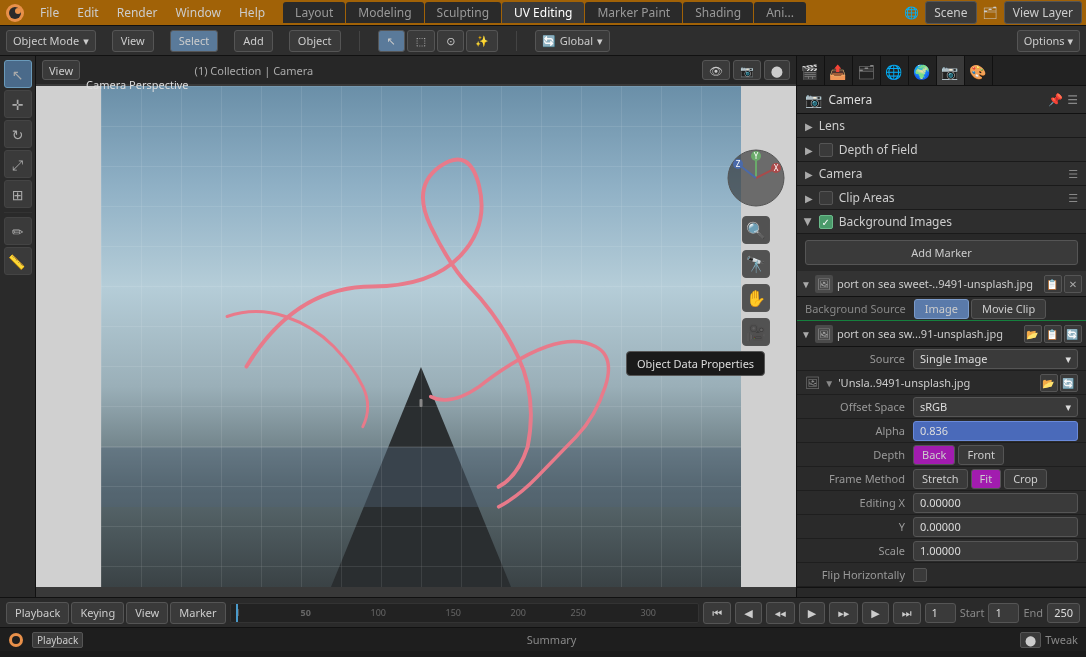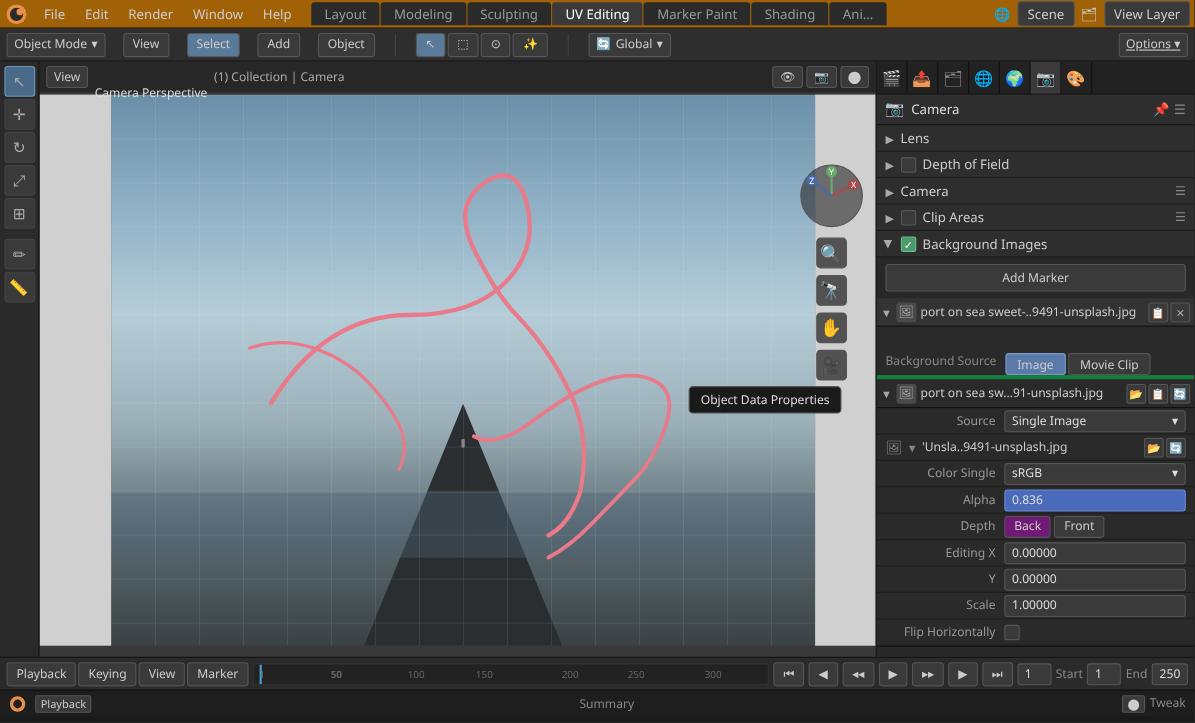--- a/index.html
+++ b/index.html
@@ -349,21 +349,21 @@
       background: #3a3a3a;
       border: 1px solid #555;
       border-radius: 3px;
       color: #ccc;
       font-size: 11px;
       padding: 1px 8px;
       cursor: pointer;
       height: 20px;
       display: flex; align-items: center;
     }
-    .prop-btn.active { background: #701a75; }
+    .prop-btn.active { background: #a21caf; }
     .prop-dropdown {
       flex: 1;
       background: #3a3a3a;
       border: 1px solid #555;
       border-radius: 3px;
       color: #ddd;
       font-size: 11px;
       padding: 1px 6px;
       height: 20px;
       display: flex; align-items: center; justify-content: space-between;
@@ -409,25 +409,24 @@
       border: 1px solid #555;
       border-radius: 2px;
       cursor: pointer;
       display: flex; align-items: center; justify-content: center;
       color: #aaa;
       font-size: 10px;
     }
 
     .source-row {
       display: flex;
-      align-items: flex-start;
+      align-items: center;
       height: 24px;
       padding: 0 8px;
-      border-bottom: 4px solid #15803d;
-      margin-top: 24px;
+      border-bottom: 1px solid #15803d;
     }
     .source-label { color: #888; font-size: 11px; margin-right: 8px; }
     .source-btn {
       background: #3a3a3a;
       border: 1px solid #555;
       border-radius: 3px;
       color: #ccc;
       font-size: 11px;
       padding: 1px 10px;
       cursor: pointer;
@@ -560,21 +559,21 @@
     <div class="tb-btn">⬚</div>
     <div class="tb-btn">⊙</div>
     <div class="tb-btn">✨</div>
   </div>
   <div class="tb-sep"></div>
   <div class="tb-dropdown">
     <span>🔄</span>
     <span>Global</span>
     <span>▾</span>
   </div>
-  <div style="margin-left:auto;text-decoration:underline;">
+  <div style="margin-left:auto;">
     <div class="tb-dropdown">
       <span>Options ▾</span>
     </div>
   </div>
 </div>
 
 <div class="main-area">
 
   <div class="left-tools">
     <div class="tool-btn active">↖</div>
@@ -754,21 +753,21 @@
           <span class="file-icon">🖼</span>
           <span class="file-arrow">▼</span>
           <span class="file-name">'Unsla..9491-unsplash.jpg</span>
           <div class="file-actions">
             <div class="file-action-btn">📂</div>
             <div class="file-action-btn">🔄</div>
           </div>
         </div>
 
         <div class="prop-row">
-          <span class="prop-label">Color Single</span>
+          <span class="prop-label">Offset Space</span>
           <div class="prop-value">
             <div class="prop-dropdown">
               <span>sRGB</span>
               <span>▾</span>
             </div>
           </div>
         </div>
 
         <div class="prop-row">
           <span class="prop-label">Alpha</span>
@@ -778,20 +777,28 @@
         </div>
 
         <div class="prop-row">
           <span class="prop-label">Depth</span>
           <div class="prop-value">
             <div class="prop-btn active">Back</div>
             <div class="prop-btn">Front</div>
           </div>
         </div>
 
+        <div class="prop-row">
+          <span class="prop-label">Frame Method</span>
+          <div class="prop-value">
+            <div class="prop-btn">Stretch</div>
+            <div class="prop-btn active">Fit</div>
+            <div class="prop-btn">Crop</div>
+          </div>
+        </div>
 
         <div class="prop-row">
           <span class="prop-label">Editing X</span>
           <div class="prop-value">
             <div class="prop-input">0.00000</div>
           </div>
         </div>
 
         <div class="prop-row">
           <span class="prop-label">Y</span>
@@ -827,21 +834,21 @@
     <div class="tb-btn">Playback</div>
     <div class="tb-btn">Keying</div>
     <div class="tb-btn">View</div>
     <div class="tb-btn">Marker</div>
   </div>
   <div style="position:relative;flex:1;height:20px;background:#222;border:1px solid #333;border-radius:2px;overflow:hidden;">
 
     <div style="position:absolute;top:2px;left:5px;font-size:9px;color:#666;">1</div>
     <div style="position:absolute;top:2px;left:70px;font-size:9px;color:#666;font-weight:bold;">50</div>
     <div style="position:absolute;top:2px;left:140px;font-size:9px;color:#666;">100</div>
-    <div style="position:absolute;top:2px;left:202px;font-size:9px;color:#666;">150</div>
+    <div style="position:absolute;top:2px;left:215px;font-size:9px;color:#666;">150</div>
     <div style="position:absolute;top:2px;left:280px;font-size:9px;color:#666;">200</div>
     <div style="position:absolute;top:2px;left:340px;font-size:9px;color:#666;">250</div>
     <div style="position:absolute;top:2px;left:410px;font-size:9px;color:#666;">300</div>
 
     <div style="position:absolute;top:0;bottom:0;width:2px;background:#4a9aca;left:5px;"></div>
   </div>
   <div style="display:flex;align-items:center;gap:4px;">
     <div class="tb-btn">⏮</div>
     <div class="tb-btn">◀</div>
     <div class="tb-btn">◂◂</div>

